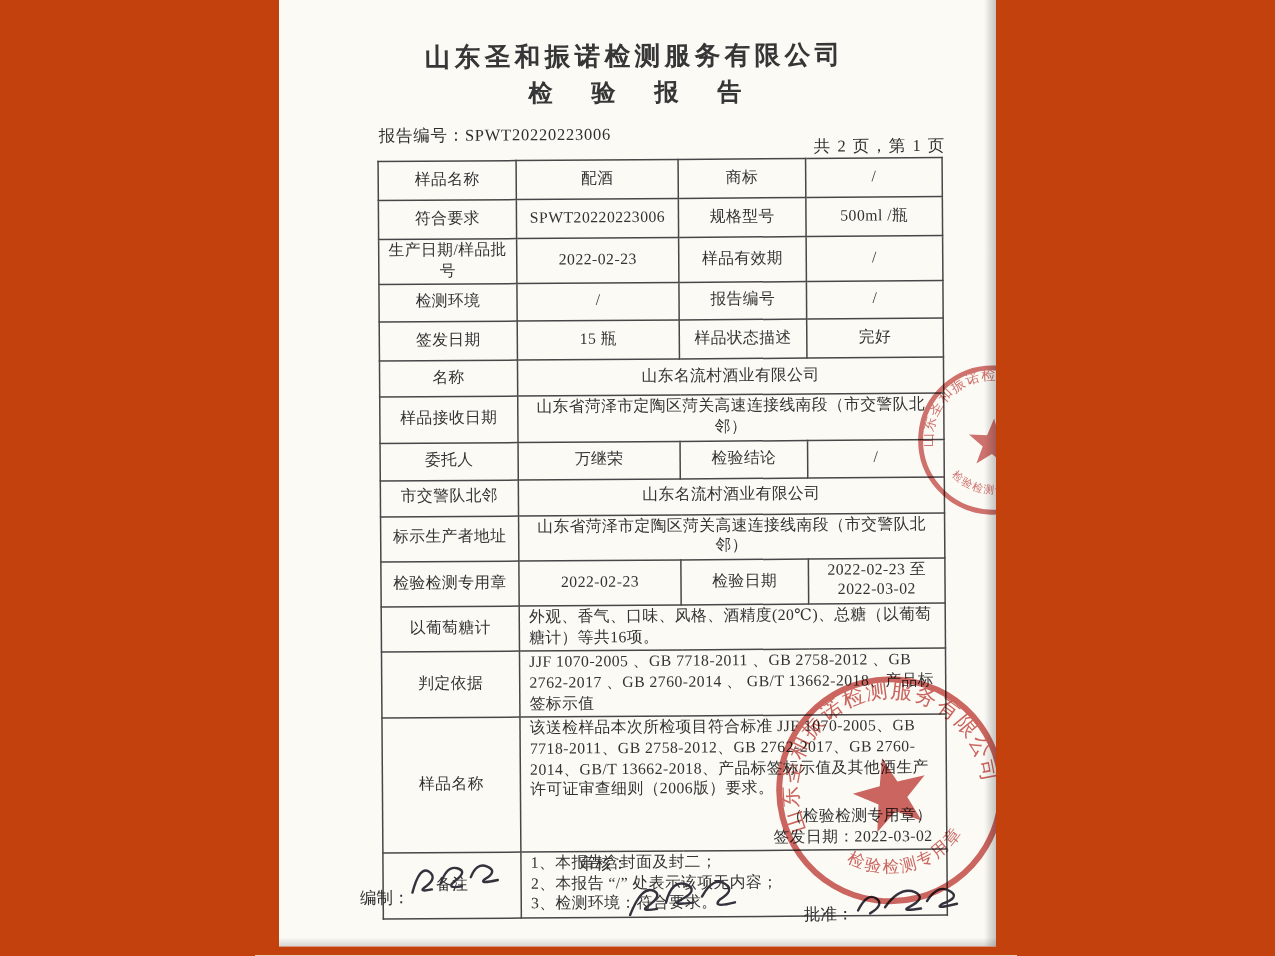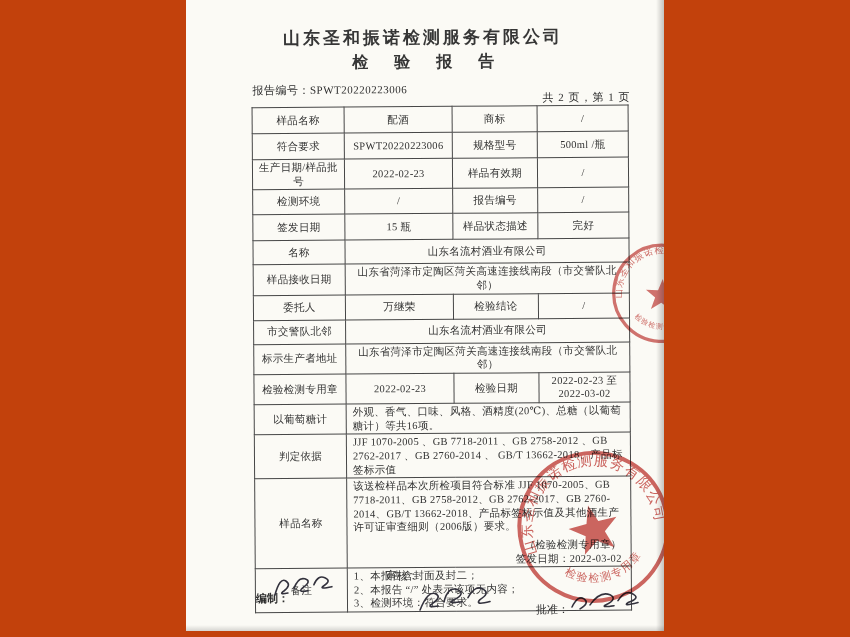--- a/index.html
+++ b/index.html
@@ -155,21 +155,21 @@
               <td colspan="3" class="left">
                 <div class="ln">1、本报告含封面及封二；</div>
                 <div class="ln">2、本报告 “/” 处表示该项无内容；</div>
                 <div class="ln">3、检测环境：符合要求。</div>
               </td>
             </tr>
           </tbody>
       </table>
 
       <div class="sig-row">
-        <div class="sig-label" style="left:68px;top:590px;font-weight:bold;">编制：</div>
+        <div class="sig-label" style="left:52px;top:590px;">编制：</div>
         <svg class="sig" style="left:84px;top:572px;" width="70" height="30" viewBox="0 0 70 30" aria-label="刘魏英">
           <path d="M3 22 Q8 4 14 8 Q20 12 12 18 Q6 22 16 20 M22 16 Q26 4 33 6 Q40 8 32 14 Q24 20 36 18 M42 12 Q46 2 53 5 Q60 8 52 13 Q46 17 60 14"></path>
         </svg>
 
         <div class="sig-label" style="left:198px;top:568px;">审核：</div>
         <svg class="sig" style="left:230px;top:584px;" width="78" height="32" viewBox="0 0 78 32" aria-label="李慧栲">
           <path d="M2 26 Q10 6 18 10 Q24 13 14 20 Q8 24 20 22 M26 18 Q30 2 40 6 Q48 10 36 16 Q28 20 44 18 M50 14 Q58 0 66 6 Q72 10 62 16 Q56 22 72 18"></path>
         </svg>
 
         <div class="sig-label" style="left:348px;top:603px;font-family:Liberation Serif, serif;">批准：</div>

